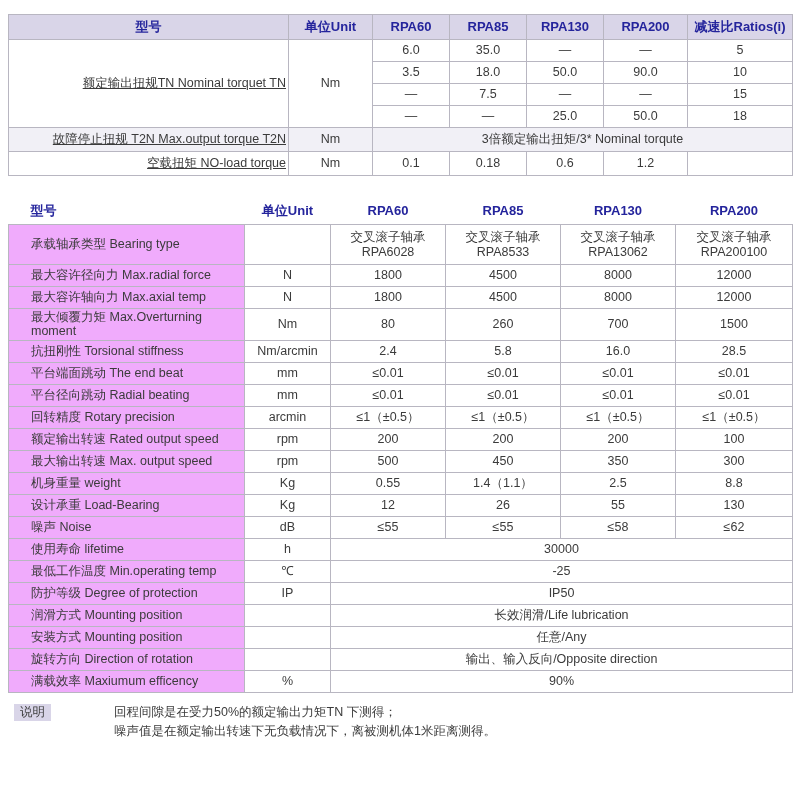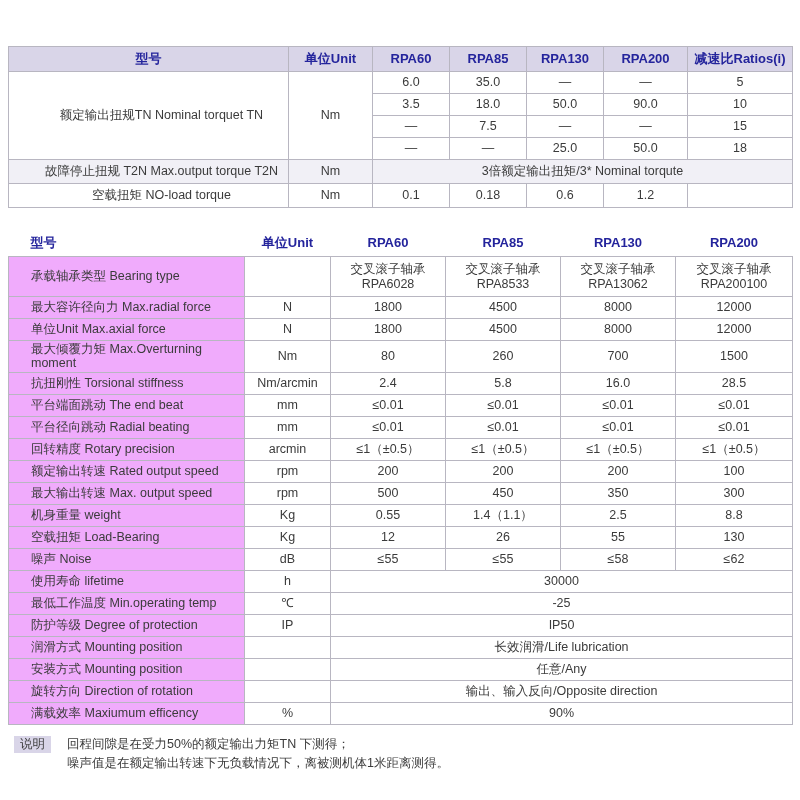--- a/index.html
+++ b/index.html
@@ -2,50 +2,50 @@
 <html><head>
 <meta charset="utf-8">
 <style>
   html,body { margin:0; padding:0; background:#ffffff; }
   body {
     width:800px; height:800px; overflow:hidden;
     font-family:"Liberation Sans", sans-serif;
     color:#3b3b3b;
     -webkit-font-smoothing:antialiased;
   }
-  .page { padding:14px 8px 0 8px;margin-top:32px; }
+  .page { padding:14px 8px 0 8px; }
 
   table { border-collapse:collapse; table-layout:fixed; width:784px; }
   td { border:1px solid #b8b6c1; padding:1px 2px; text-align:center;
        font-size:12.5px; height:19px; line-height:1.15; overflow:hidden; }
 
   
   .t1 tr.hdr td {
     background:#d9d5e8; color:#24249c; font-weight:bold;
     font-size:13px; height:22px;
   }
-  .t1 .lbl { text-align:center; padding-left:28px; }
+  .t1 .lbl { text-align:right; padding-left:28px;text-decoration:underline; }
   .t1 tr.tint td { background:#f1f0f6; }
   .t1 tr.rbig td { height:21px; }
 
   
   .t2 { margin-top:23px; }
   .t2 td { white-space:pre-line; }
   .t2 tr.hdr2 td {
     border:none; border-bottom:1px solid #b8b6c1;
     background:#ffffff; color:#24249c; font-weight:bold;
     font-size:13px; height:23px;
   }
   .t2 tr.hdr2 td.first { text-align:left; padding-left:22px; }
   .t2 .lbl { background:#f0abfc; text-align:left; padding-left:22px; white-space:normal; }
   .t2 tr.tall td { height:37px; }
 
   
   .note { display:flex; align-items:flex-start; margin-top:10px; padding-left:6px;
-          font-size:12.5px; color:#3b3b3b; }
+          font-size:12.5px; color:#3b3b3b;gap:47px; }
   .note .badge { flex:0 0 auto; background:#d9d5e8; padding:0 6px; height:17px;
                  line-height:17px; margin-right:16px; margin-top:1px; }
   .note .lines div { line-height:19px; }
 </style>
 </head>
 <body>
 
 <div class="page">
 
   <table class="t1">
@@ -147,21 +147,21 @@
         </tr>
         <tr>
           <td class="lbl">最大容许径向力 Max.radial force</td>
           <td>N</td>
           <td>1800</td>
           <td>4500</td>
           <td>8000</td>
           <td>12000</td>
         </tr>
         <tr>
-          <td class="lbl">单位Unit Max.axial force</td>
+          <td class="lbl">最大容许轴向力 Max.axial temp</td>
           <td>N</td>
           <td>1800</td>
           <td>4500</td>
           <td>8000</td>
           <td>12000</td>
         </tr>
         <tr>
           <td class="lbl">最大倾覆力矩 Max.Overturning moment</td>
           <td>Nm</td>
           <td>80</td>
@@ -219,21 +219,21 @@
         </tr>
         <tr>
           <td class="lbl">机身重量 weight</td>
           <td>Kg</td>
           <td>0.55</td>
           <td>1.4（1.1）</td>
           <td>2.5</td>
           <td>8.8</td>
         </tr>
         <tr>
-          <td class="lbl">空载扭矩 Load-Bearing</td>
+          <td class="lbl">设计承重 Load-Bearing</td>
           <td>Kg</td>
           <td>12</td>
           <td>26</td>
           <td>55</td>
           <td>130</td>
         </tr>
         <tr>
           <td class="lbl">噪声 Noise</td>
           <td>dB</td>
           <td>≤55</td>

